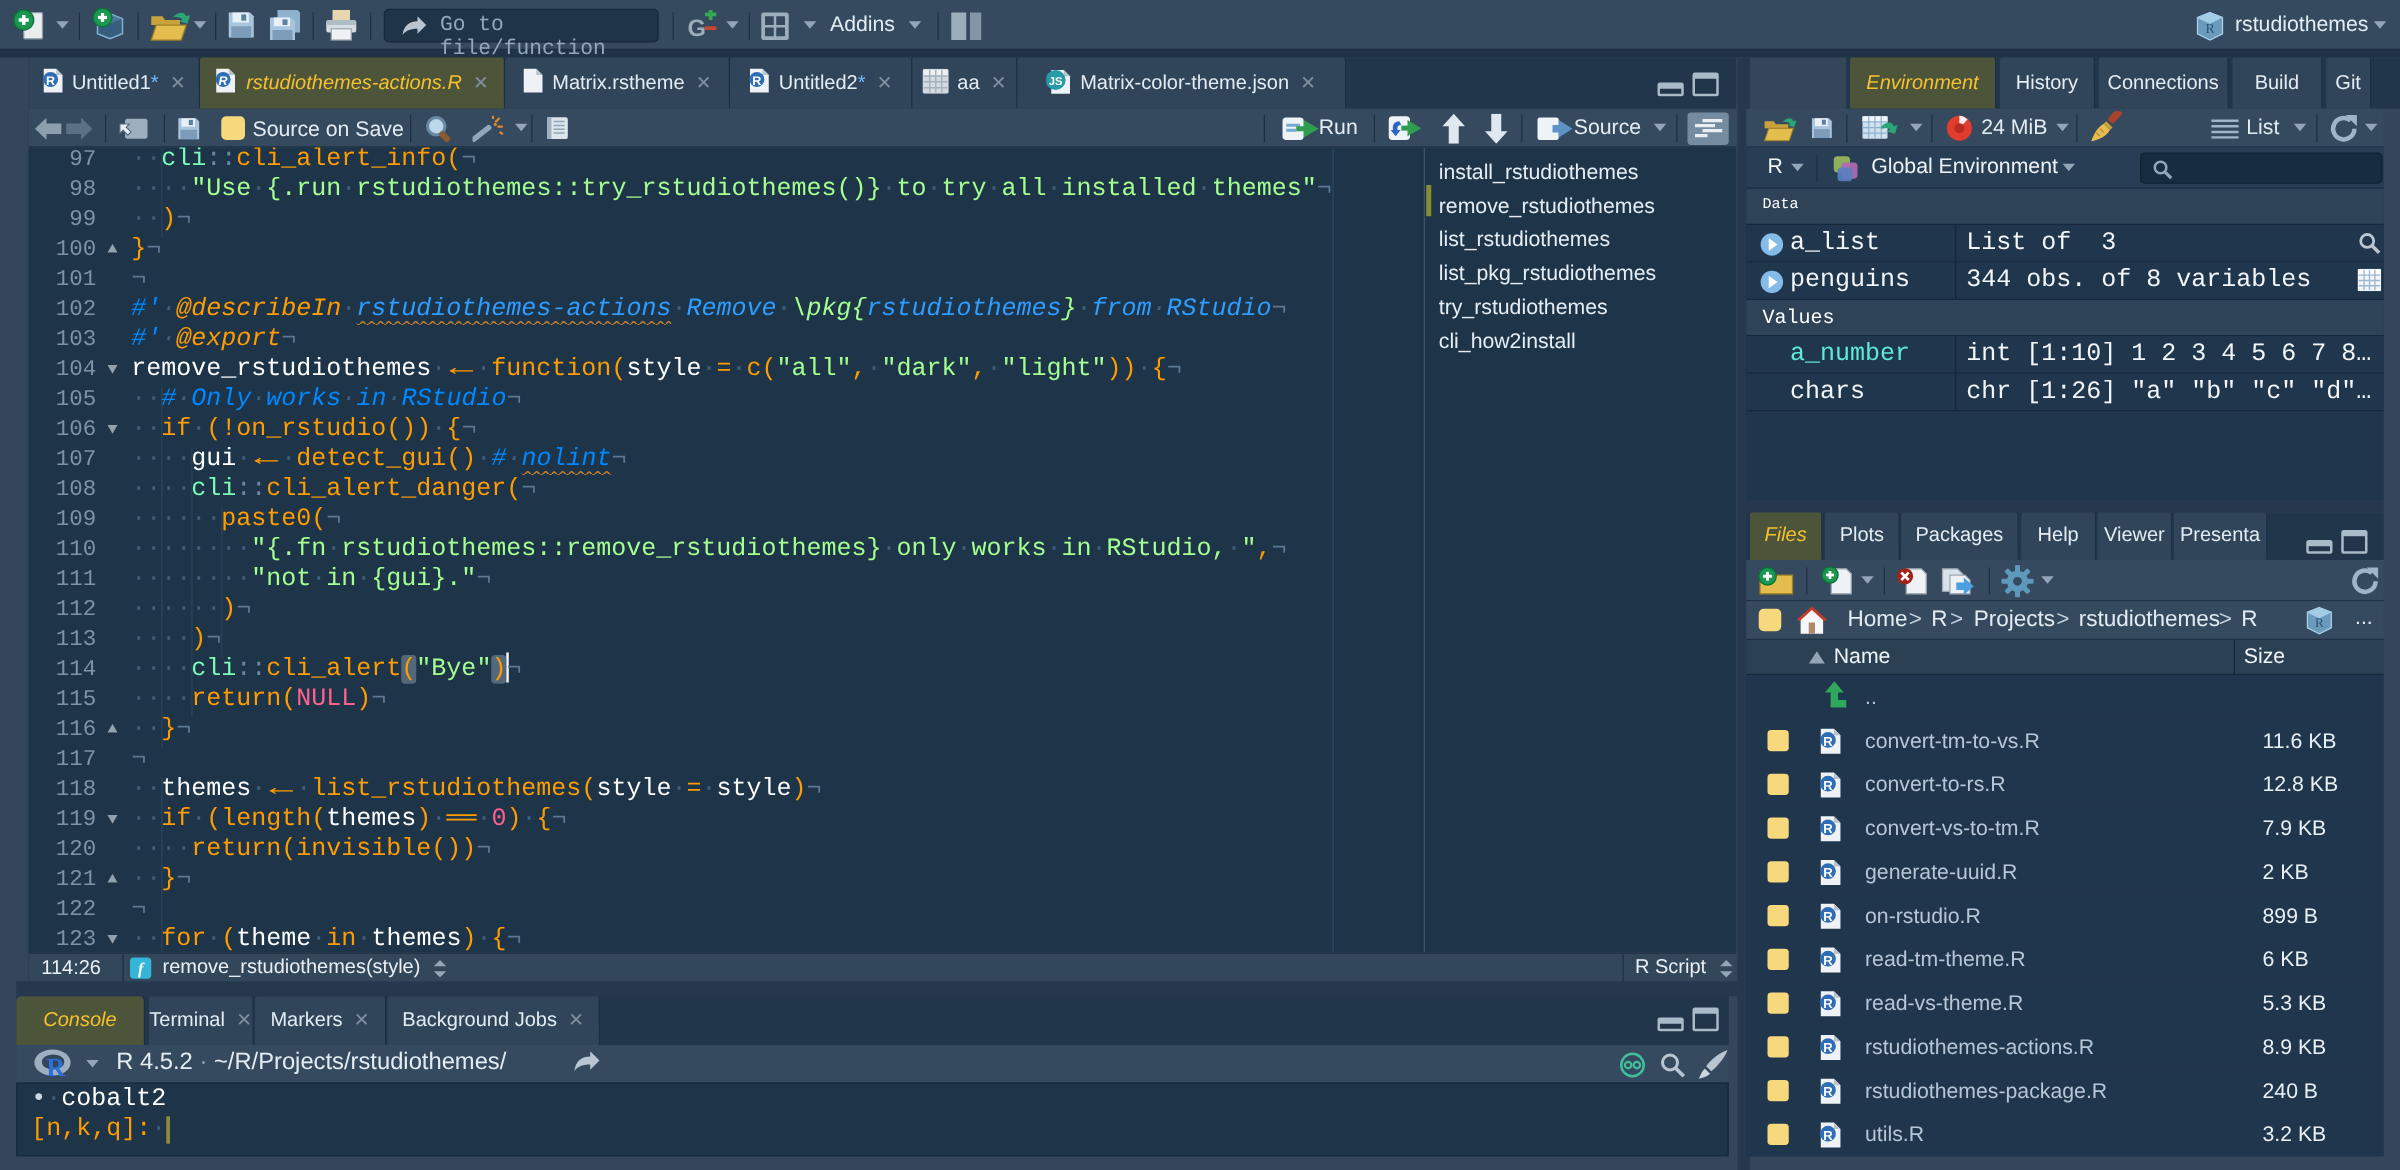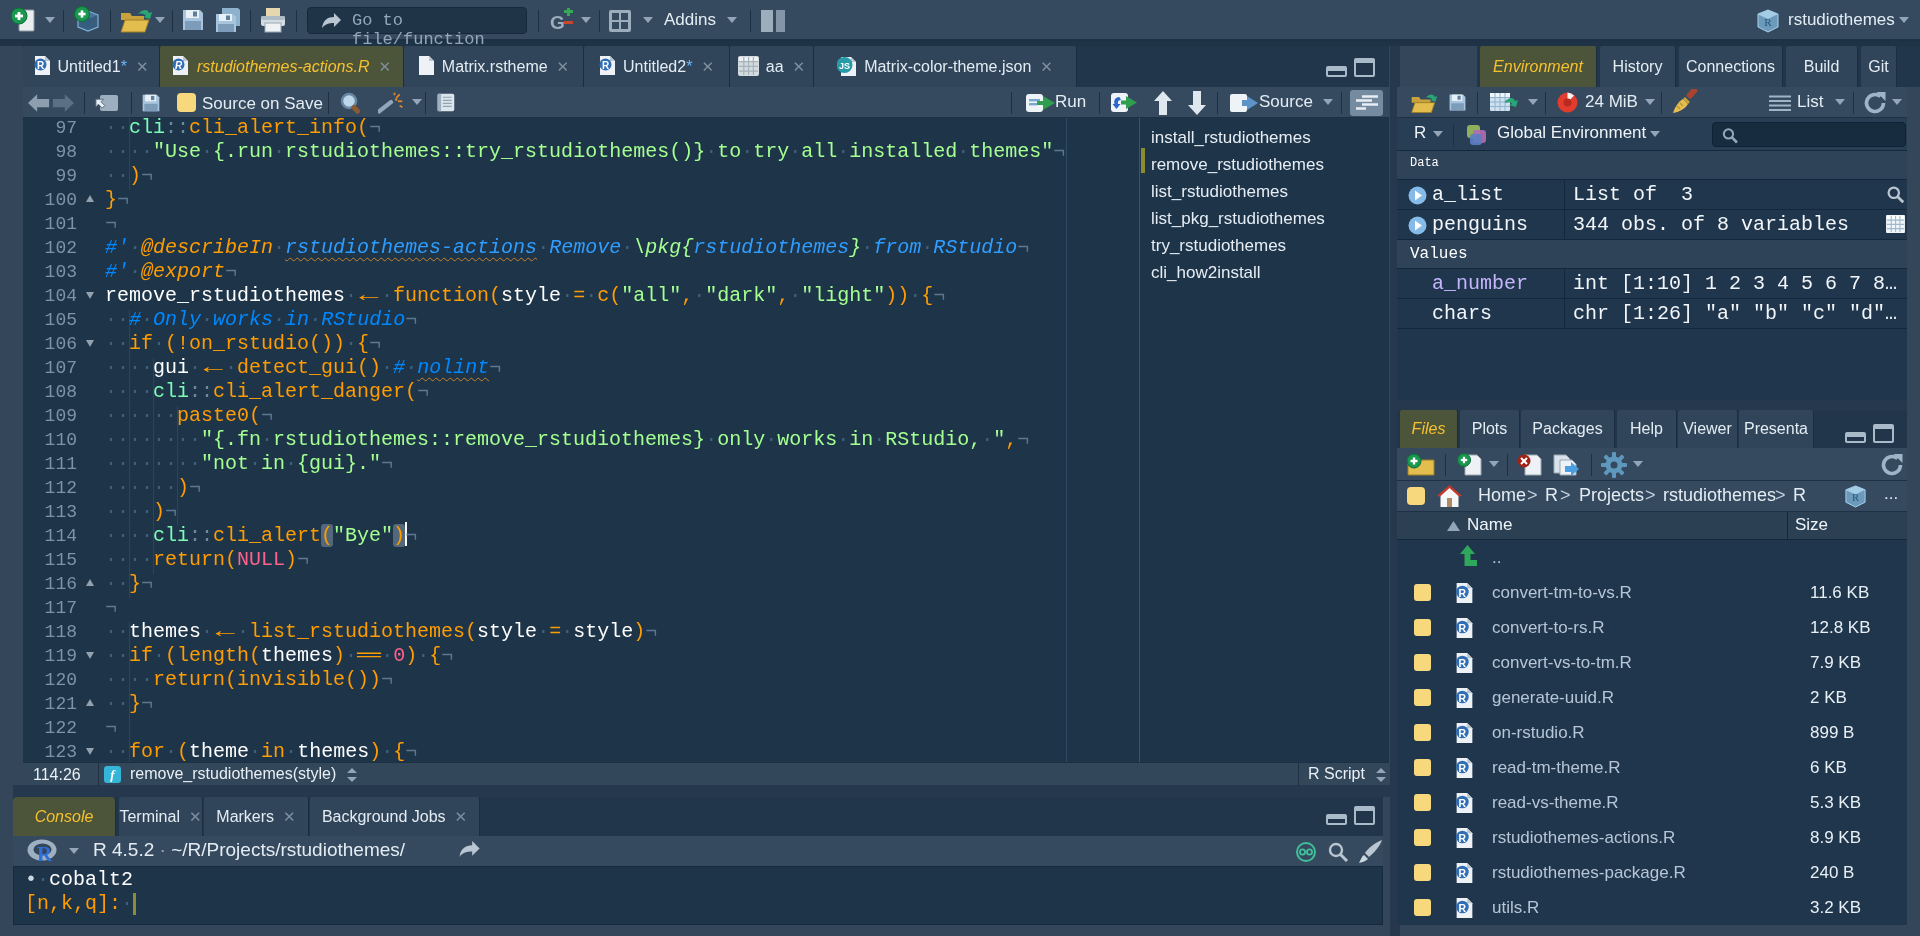--- a/index.html
+++ b/index.html
@@ -516,21 +516,21 @@
   <svg class="abs" style="left:11px;top:68px;" width="19" height="19" viewBox="0 0 19 19">
       <circle cx="9.5" cy="9.5" r="9" fill="#85bbe8"></circle>
       <path d="M7 4.5 v10 l7 -5 z" fill="#fff"></path>
     </svg>
   <svg class="abs" style="left:11px;top:98px;" width="19" height="19" viewBox="0 0 19 19">
       <circle cx="9.5" cy="9.5" r="9" fill="#85bbe8"></circle>
       <path d="M7 4.5 v10 l7 -5 z" fill="#fff"></path>
     </svg>
   <pre class="abs" style="left:35px;top:65px;color:#f2f6fa;">a_list</pre>
   <pre class="abs" style="left:35px;top:95px;color:#f2f6fa;">penguins</pre>
-  <pre class="abs" style="left:35px;top:154px;color:#c4b5fd;">a_number</pre>
+  <pre class="abs" style="left:35px;top:154px;color:#5eead4;">a_number</pre>
   <pre class="abs" style="left:35px;top:184px;color:#f2f6fa;">chars</pre>
   <pre class="abs" style="left:176px;top:65px;color:#f2f6fa;">List of  3</pre>
   <pre class="abs" style="left:176px;top:95px;color:#f2f6fa;">344 obs. of 8 variables</pre>
   <pre class="abs" style="left:176px;top:154px;color:#f2f6fa;">int [1:10] 1 2 3 4 5 6 7 8…</pre>
   <pre class="abs" style="left:176px;top:184px;color:#f2f6fa;">chr [1:26] "a" "b" "c" "d"…</pre>
   <svg class="abs" style="left:489px;top:67px;" width="19" height="19" viewBox="0 0 22 22">
       <circle cx="9" cy="9" r="6" fill="none" stroke="#b9c6d2" stroke-width="2.6"></circle>
       <path d="M13.5 13.5 l6.5 6.5" stroke="#b9c6d2" stroke-width="3.2"></path>
     </svg>
   <svg class="abs" style="left:489px;top:97px;" width="19" height="18" viewBox="0 0 21 20">

